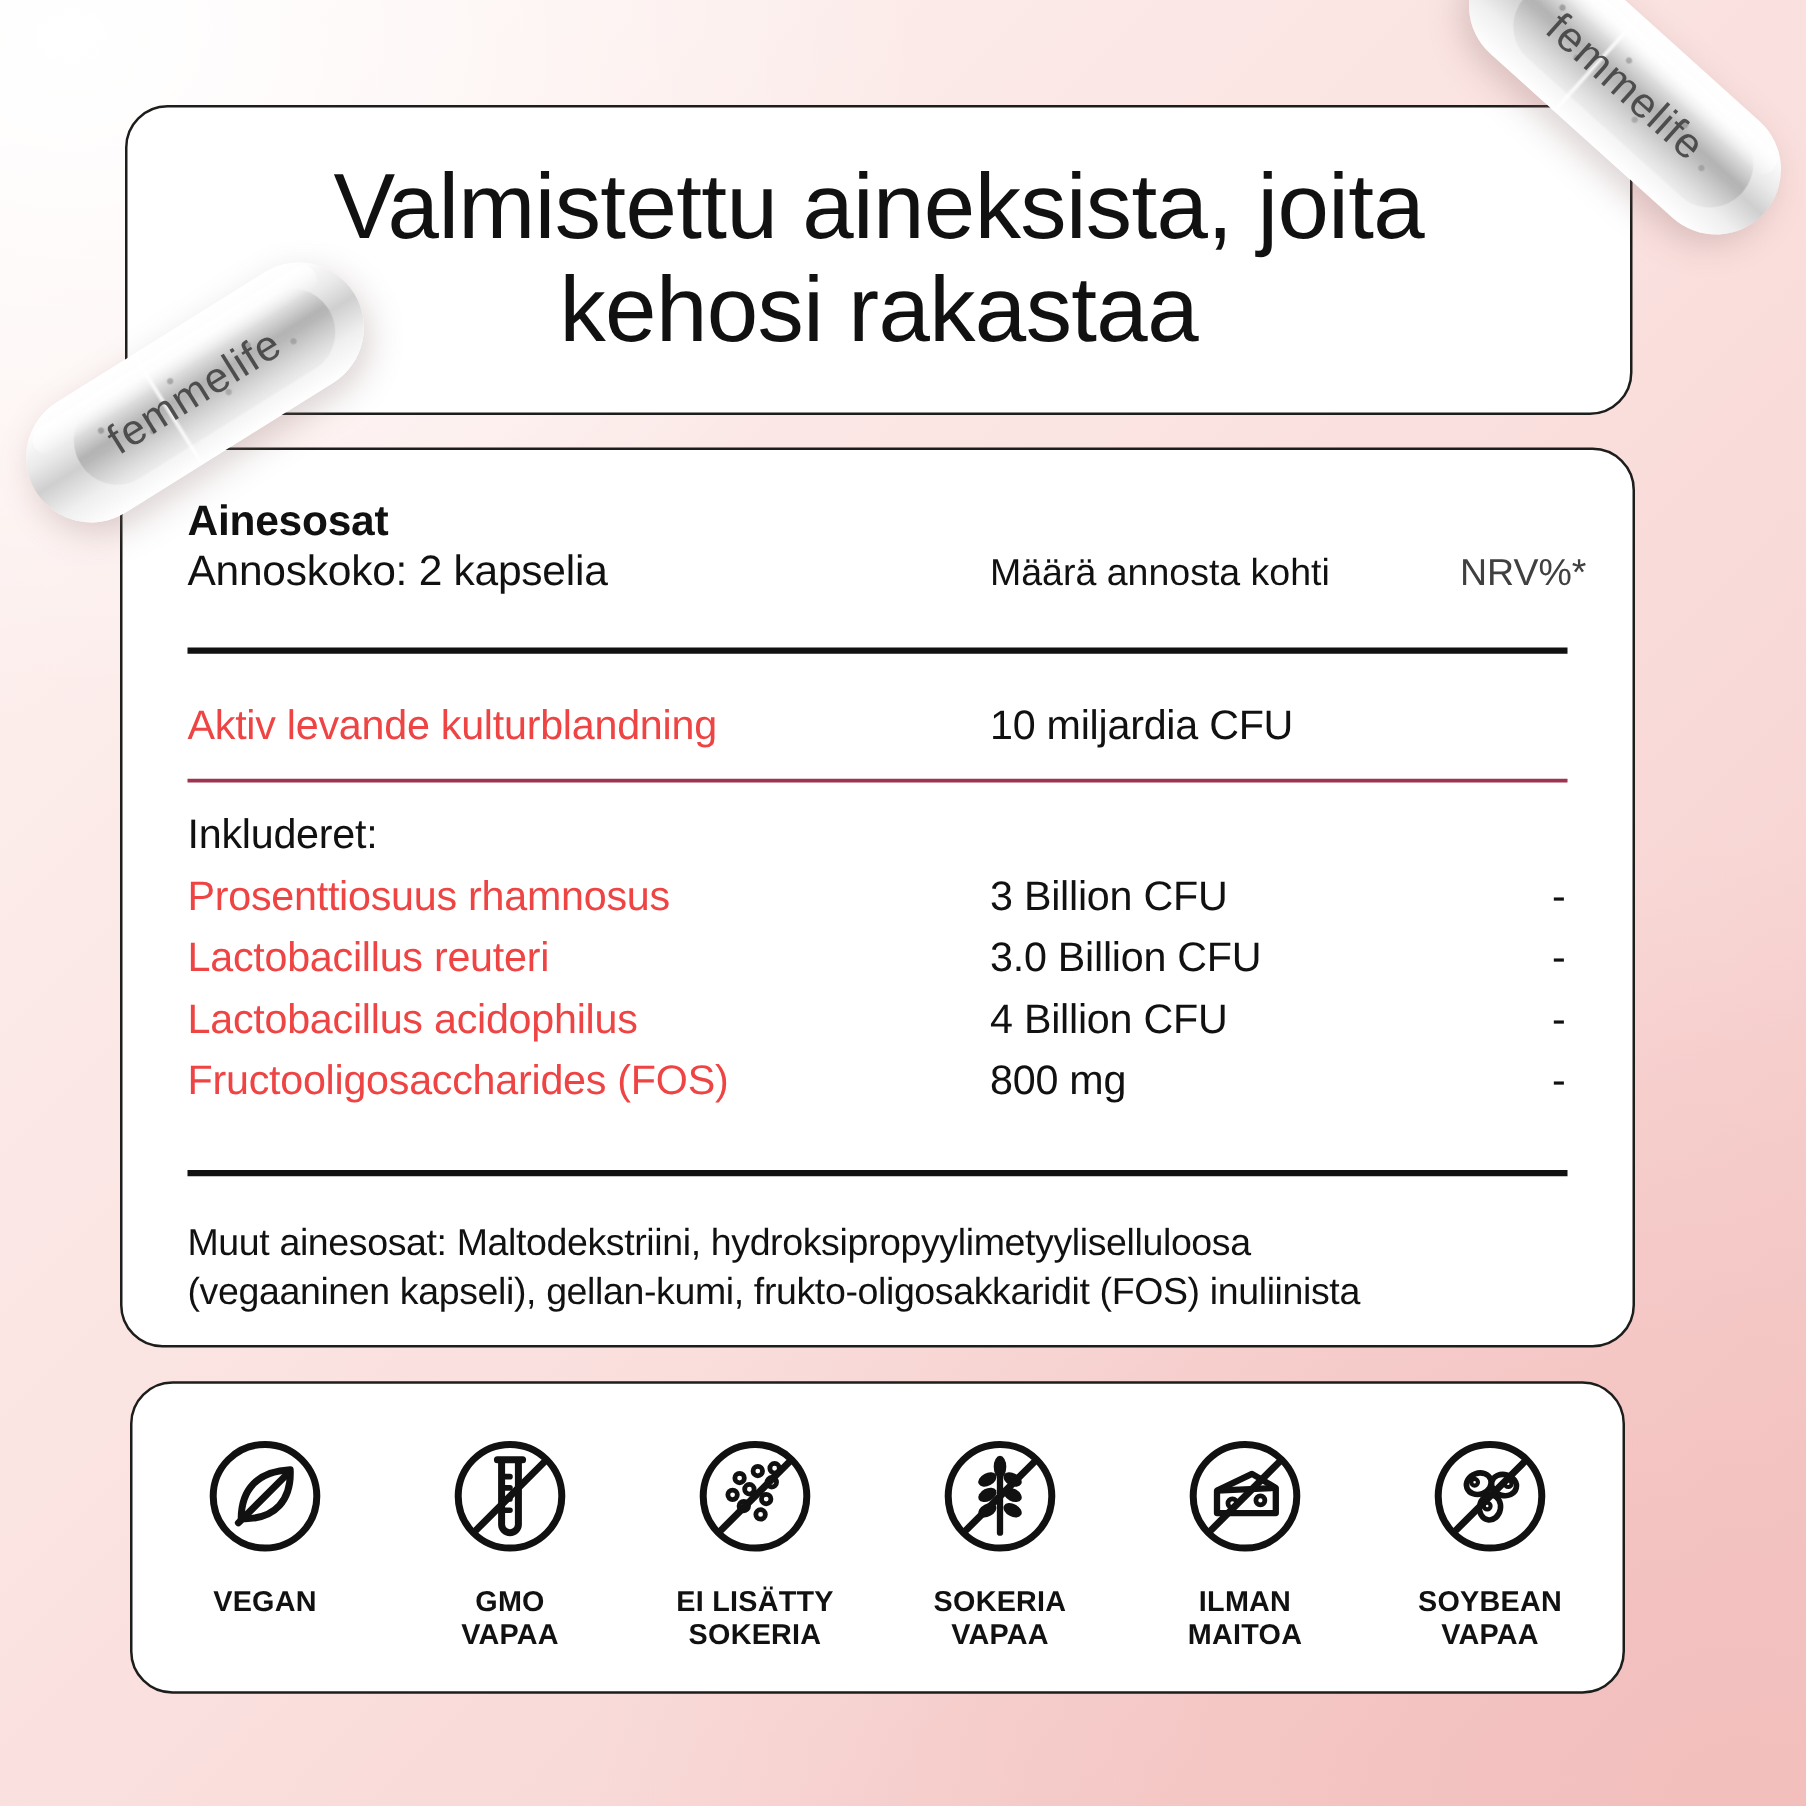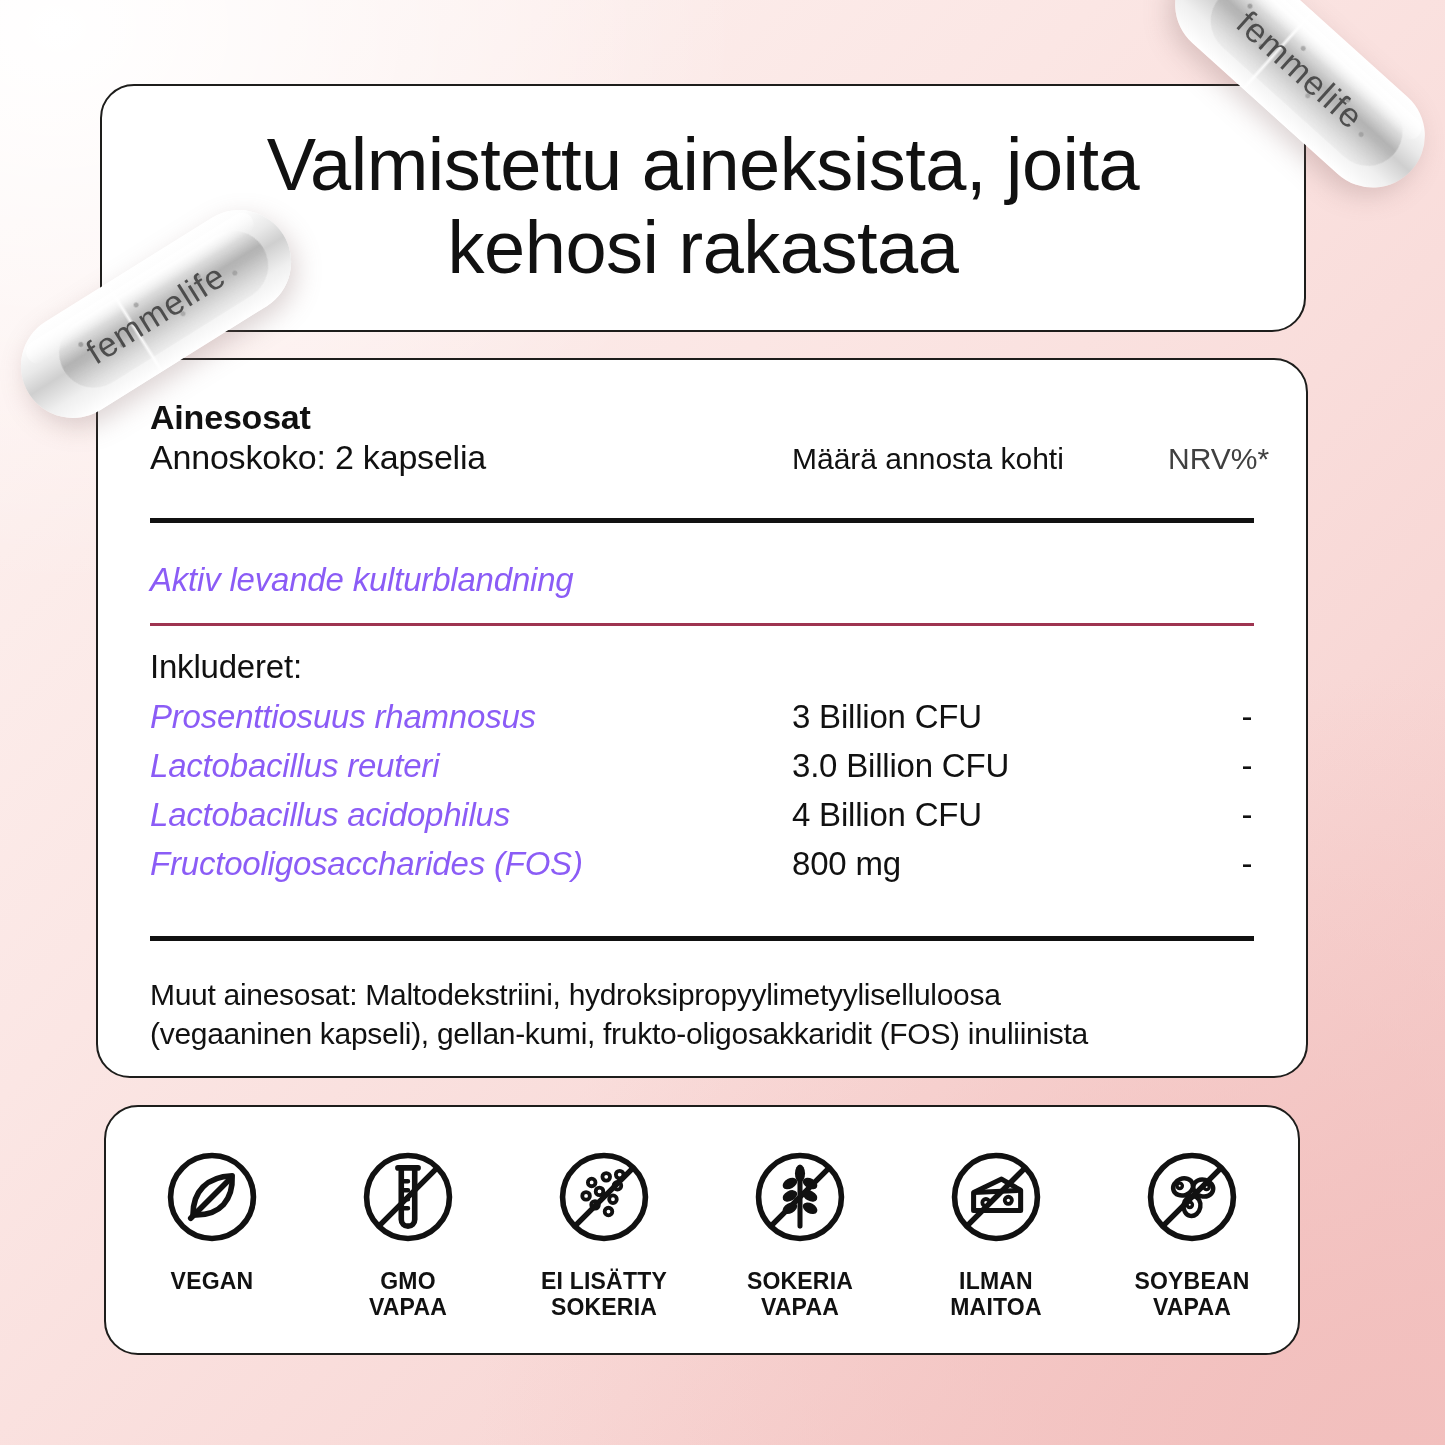--- a/index.html
+++ b/index.html
@@ -66,21 +66,21 @@
 
   .rule-thick{height:5px;background:#111;width:1104px;margin-top:30px;}
   .rule-thin{height:3px;background:#9e3450;width:1104px;}
   .rule-bottom{height:5px;background:#111;width:1104px;margin-top:42px;}
 
   .row{
     position:relative;height:49px;
   }
   .row .name{
     position:absolute;left:0;top:0;
-    font-size:33px;color:#8b5cf6;letter-spacing:-0.2px;white-space:nowrap;font-style:italic;
+    font-size:33px;color:#ef4444;letter-spacing:-0.2px;white-space:nowrap;
   }
   .row .amt{
     position:absolute;left:642px;top:0;
     font-size:33px;color:#111;letter-spacing:-0.2px;white-space:nowrap;
   }
   .row .nrv{
     position:absolute;left:1085px;top:0;
     font-size:33px;color:#111;text-align:center;width:24px;
   }
   #row-blend{height:62px;margin-top:38px;}
@@ -170,20 +170,21 @@
       <div class="head-row">
         <div class="serving">Annoskoko: 2 kapselia</div>
         <div class="col-amount-head">Määrä annosta kohti</div>
         <div class="col-nrv-head">NRV%*</div>
       </div>
 
       <div class="rule-thick"></div>
 
       <div class="row" id="row-blend">
         <div class="name">Aktiv levande kulturblandning</div>
+        <div class="amt">10 miljardia CFU</div>
       </div>
 
       <div class="rule-thin"></div>
 
       <div class="included">Inkluderet:</div>
 
       <div class="row">
         <div class="name">Prosenttiosuus rhamnosus</div>
         <div class="amt">3 Billion CFU</div>
         <div class="nrv">-</div>

